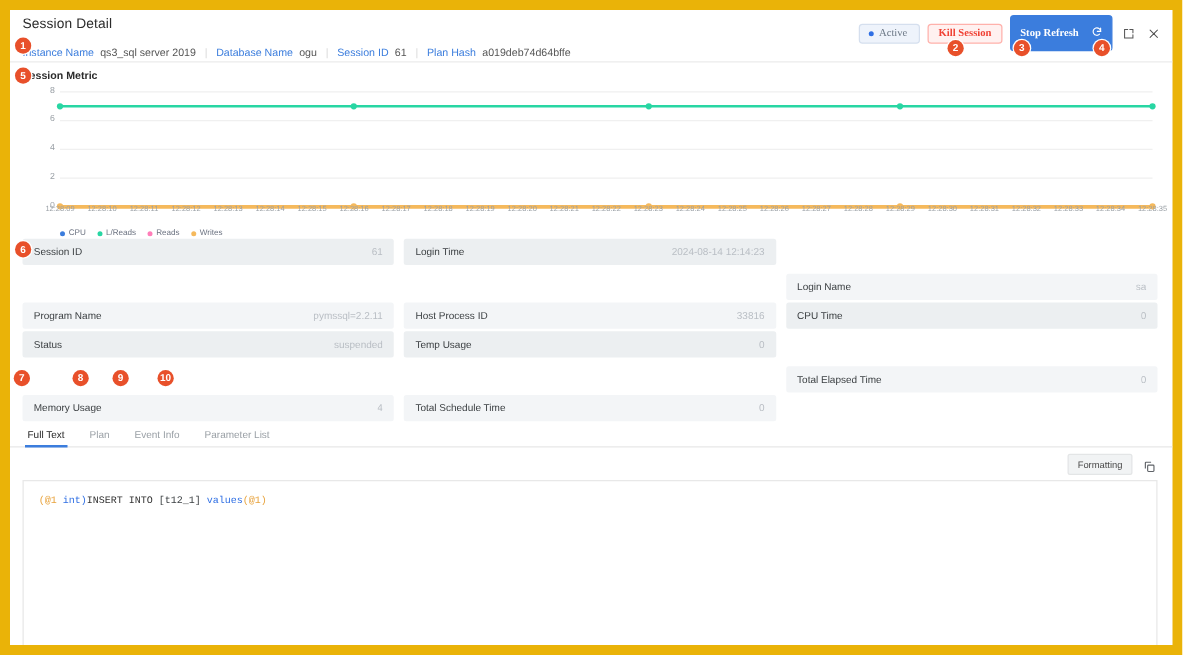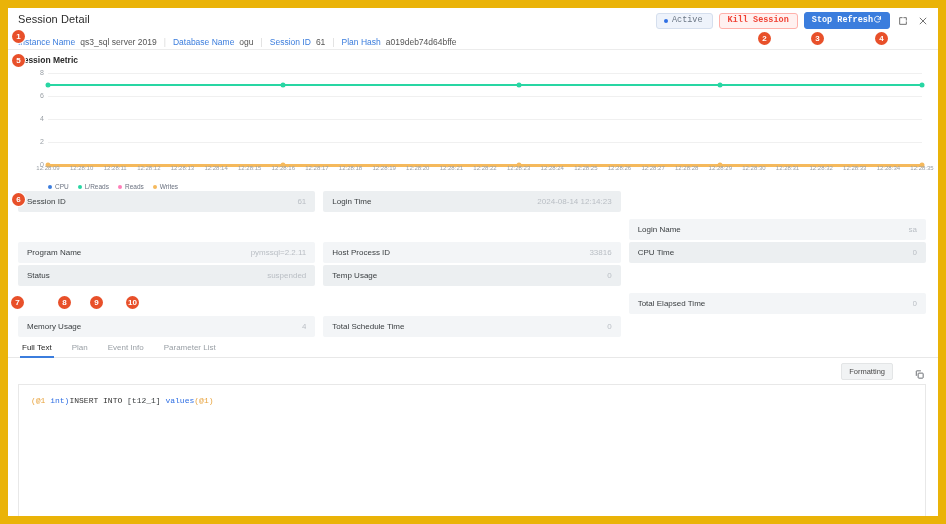--- a/index.html
+++ b/index.html
@@ -25,40 +25,40 @@
     display: flex; align-items: flex-start;
     justify-content: space-between;
   }
   .title {
     font-size: 11px; color: #2b2b2b; font-weight: 400;
     letter-spacing: .1px;
   }
   .hdr-right { display: flex; align-items: center; gap: 6px; margin-top: -1px; }
 
   .btn {
-    font-size: 8.5px; font-family: Liberation Mono, monospace;
+    font-size: 8.5px; font-family: Liberation Serif, serif;
     border-radius: 3px; cursor: pointer; white-space: nowrap;
     display: inline-flex; align-items: center; justify-content: center;
     line-height: 1;
   }
   .btn-active {
     height: 16px; padding: 0 9px 0 7px;
     background: #eef3fb; color: #6b7785; border: 1px solid #d5dfee;
     gap: 4px;
   }
   .dot-blue { width: 4px; height: 4px; border-radius: 50%; background: #2f6fe4; display:inline-block; }
   .btn-kill {
     height: 16px; padding: 0 8px;
     background: #fff1f0; color: #f04134; border: 1px solid #ffb1ab;
     font-weight: bold;
   }
   .btn-refresh {
-    height: 17px; padding: 0 7px;
+    height: 29px; padding: 0 7px;
     background: #3b7ddd; color: #fff; border: 1px solid #3b7ddd;
-    font-weight: bold;  align-items: center;
+    font-weight: bold; gap: 10px; align-items: center;
   }
   .icon-btn {
     width: 14px; height: 14px; display:inline-flex;
     align-items:center; justify-content:center; cursor:pointer; color:#555;
   }
 
   
   .badge {
     position: absolute;
     width: 13px; height: 13px; border-radius: 50%;
@@ -140,21 +140,21 @@
   }
   .tab:first-child { padding-left: 4px; }
   .tab.active { color: #1f1f1f; font-weight: normal; }
   .tab.active::after {
     content: ""; position: absolute; left: 2px; right: 8px; bottom: -1px;
     height: 2px; background: #3b7ddd;
   }
 
   
   .editor-bar {
-    display: flex; justify-content: flex-end; align-items: center; gap: 21px;
+    display: flex; justify-content: flex-end; align-items: center; gap: 8px;
     padding: 5px 12px 4px 0;
   }
   .fmt-btn {
     font-size: 7.5px; color: #4a4a4a; background: #f1f3f4;
     border: 1px solid #e3e5e6; border-radius: 2px;
     padding: 3px 7px; cursor: pointer;
   }
   .copy-ico { width: 12px; height: 12px; cursor: pointer; color: #5f6368; }
   .code-area {
     margin: 0 12px 0 10px; border: 1px solid #e8e8e8; border-top: 1px solid #e8e8e8;

